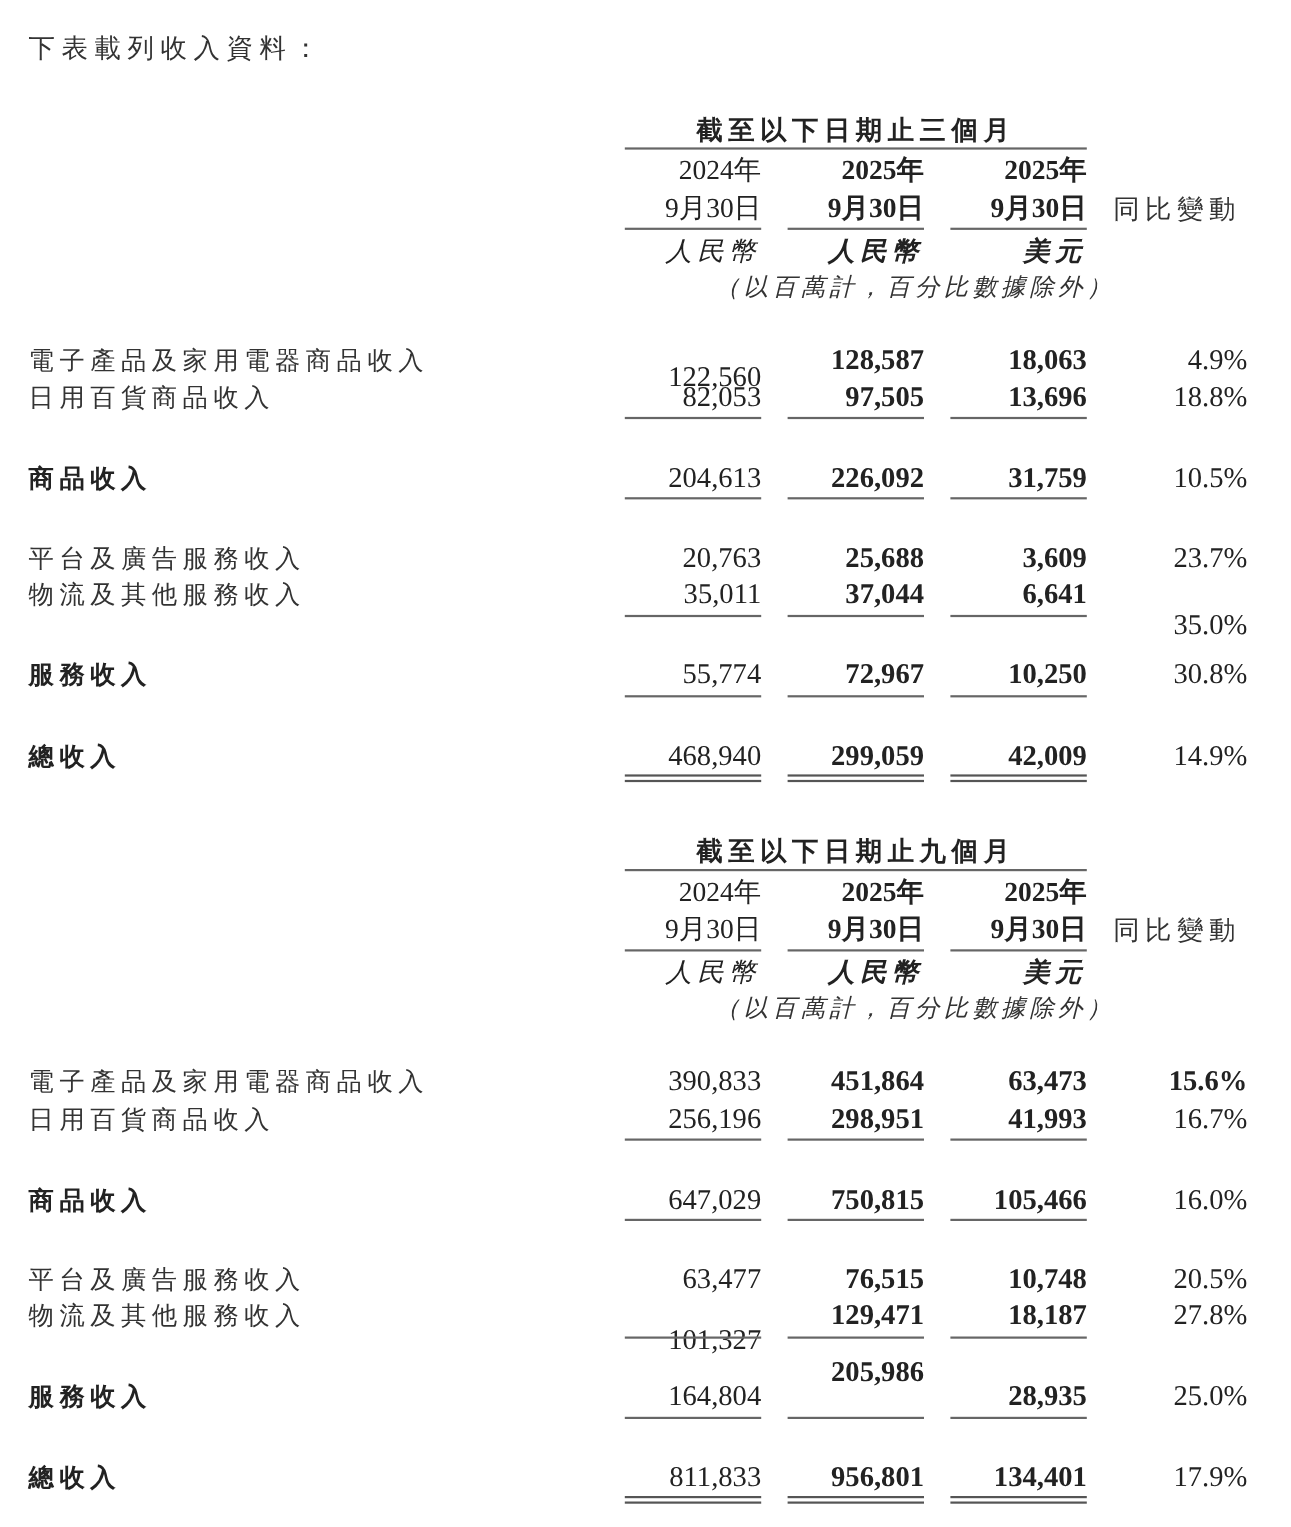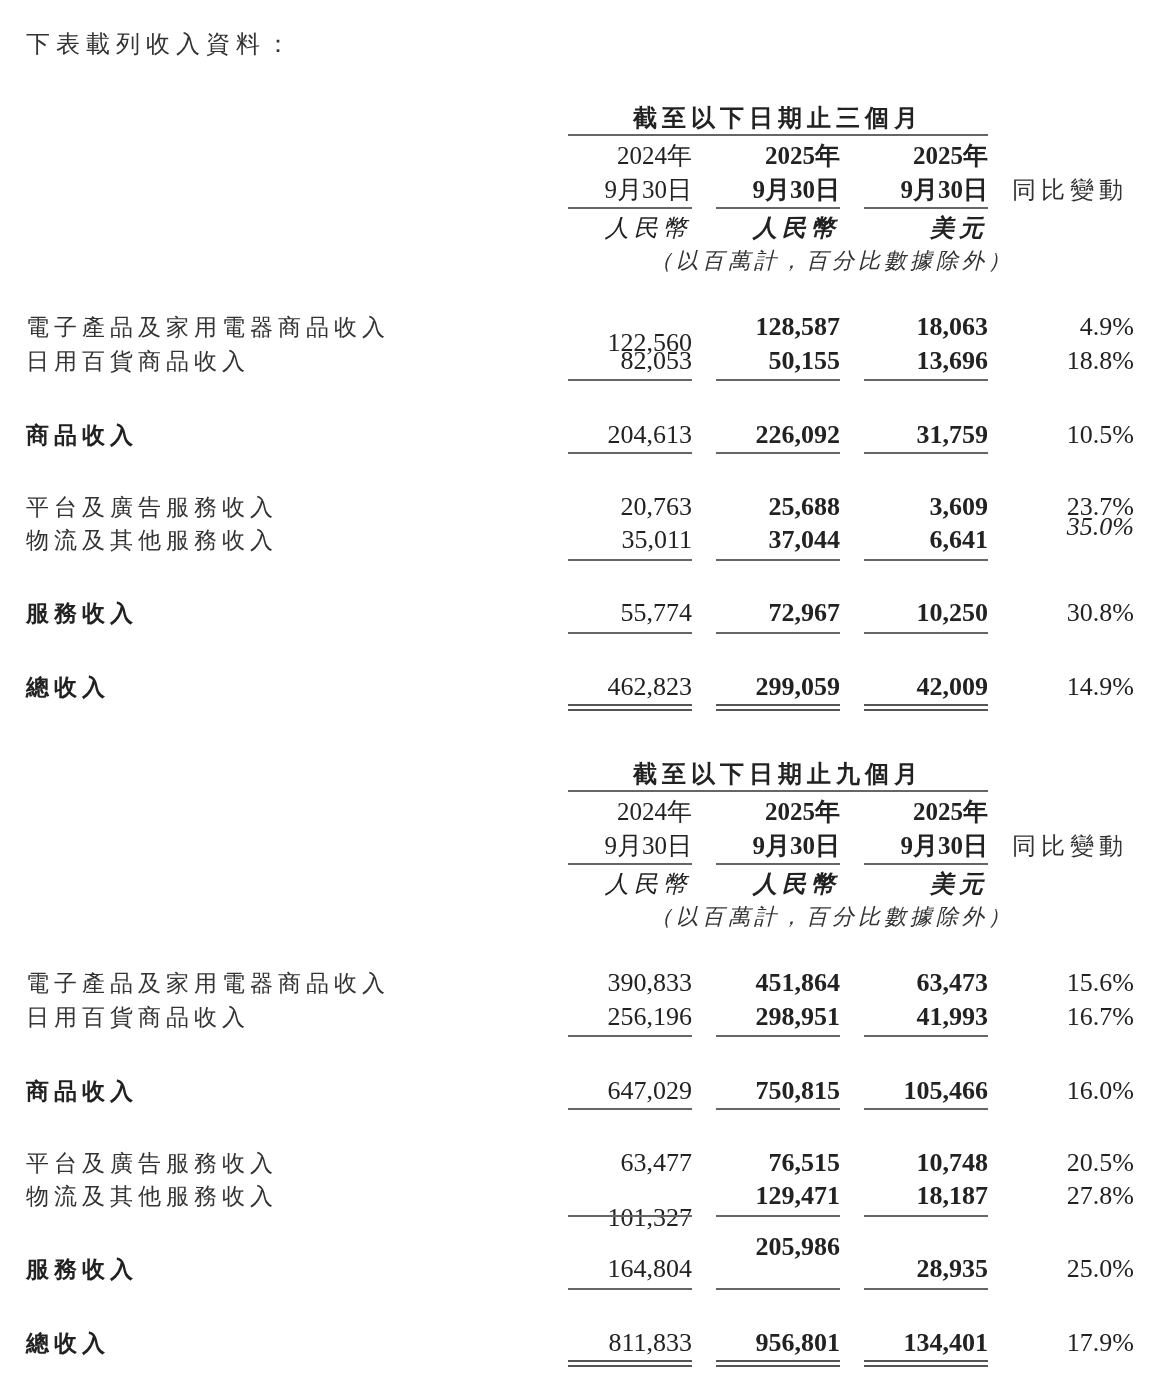--- a/index.html
+++ b/index.html
@@ -52,21 +52,21 @@
   <div class="unit" style="top:246px;">（以百萬計，百分比數據除外）</div>
 
   <div class="label" style="top:312px;">電子產品及家用電器商品收入</div>
   <div class="num c1" style="top:328px;">122,560</div>
   <div class="num c2 bold" style="top:312px;">128,587</div>
   <div class="num c3 bold" style="top:312px;">18,063</div>
   <div class="num c4" style="top:312px;">4.9%</div>
 
   <div class="label" style="top:346px;">日用百貨商品收入</div>
   <div class="num c1" style="top:346px;">82,053</div>
-  <div class="num c2 bold" style="top:346px;">50,155</div>
+  <div class="num c2 bold" style="top:346px;">97,505</div>
   <div class="num c3 bold" style="top:346px;">13,696</div>
   <div class="num c4" style="top:346px;">18.8%</div>
   <div class="rule" style="left:568px; width:124px; top:379px;"></div>
   <div class="rule" style="left:716px; width:124px; top:379px;"></div>
   <div class="rule" style="left:864px; width:124px; top:379px;"></div>
 
   <div class="label bold" style="top:420px;">商品收入</div>
   <div class="num c1" style="top:420px;">204,613</div>
   <div class="num c2 bold" style="top:420px;">226,092</div>
   <div class="num c3 bold" style="top:420px;">31,759</div>
@@ -78,36 +78,36 @@
   <div class="label" style="top:492px;">平台及廣告服務收入</div>
   <div class="num c1" style="top:492px;">20,763</div>
   <div class="num c2 bold" style="top:492px;">25,688</div>
   <div class="num c3 bold" style="top:492px;">3,609</div>
   <div class="num c4" style="top:492px;">23.7%</div>
 
   <div class="label" style="top:525px;">物流及其他服務收入</div>
   <div class="num c1" style="top:525px;">35,011</div>
   <div class="num c2 bold" style="top:525px;">37,044</div>
   <div class="num c3 bold" style="top:525px;">6,641</div>
-  <div class="num c4" style="top:512px;font-style:italic;">35.0%</div>
+  <div class="num c4" style="top:553px;">35.0%</div>
   <div class="rule" style="left:568px; width:124px; top:559px;"></div>
   <div class="rule" style="left:716px; width:124px; top:559px;"></div>
   <div class="rule" style="left:864px; width:124px; top:559px;"></div>
 
   <div class="label bold" style="top:598px;">服務收入</div>
   <div class="num c1" style="top:598px;">55,774</div>
   <div class="num c2 bold" style="top:598px;">72,967</div>
   <div class="num c3 bold" style="top:598px;text-align:right;">10,250</div>
   <div class="num c4" style="top:598px;">30.8%</div>
   <div class="rule" style="left:568px; width:124px; top:632px;"></div>
   <div class="rule" style="left:716px; width:124px; top:632px;"></div>
   <div class="rule" style="left:864px; width:124px; top:632px;"></div>
 
   <div class="label bold" style="top:672px;">總收入</div>
-  <div class="num c1" style="top:672px;">462,823</div>
+  <div class="num c1" style="top:672px;">468,940</div>
   <div class="num c2 bold" style="top:672px;">299,059</div>
   <div class="num c3 bold" style="top:672px;">42,009</div>
   <div class="num c4" style="top:672px;">14.9%</div>
   <div class="dbl" style="left:568px; width:124px; top:704px;"></div>
   <div class="dbl" style="left:568px; width:124px; top:709px;"></div>
   <div class="dbl" style="left:716px; width:124px; top:704px;"></div>
   <div class="dbl" style="left:716px; width:124px; top:709px;"></div>
   <div class="dbl" style="left:864px; width:124px; top:704px;"></div>
   <div class="dbl" style="left:864px; width:124px; top:709px;"></div>
 </div>
@@ -130,21 +130,21 @@
 
   <div class="curr c1" style="top:212px;">人民幣</div>
   <div class="curr c2 bold" style="top:212px;">人民幣</div>
   <div class="curr c3 bold" style="top:212px;">美元</div>
   <div class="unit" style="top:246px;">（以百萬計，百分比數據除外）</div>
 
   <div class="label" style="top:312px;">電子產品及家用電器商品收入</div>
   <div class="num c1" style="top:312px;">390,833</div>
   <div class="num c2 bold" style="top:312px;">451,864</div>
   <div class="num c3 bold" style="top:312px;">63,473</div>
-  <div class="num c4" style="top:312px;">15.6%</div>
+  <div class="num c4" style="top:312px;font-weight:bold;">15.6%</div>
 
   <div class="label" style="top:346px;">日用百貨商品收入</div>
   <div class="num c1" style="top:346px;">256,196</div>
   <div class="num c2 bold" style="top:346px;">298,951</div>
   <div class="num c3 bold" style="top:346px;">41,993</div>
   <div class="num c4" style="top:346px;">16.7%</div>
   <div class="rule" style="left:568px; width:124px; top:379px;"></div>
   <div class="rule" style="left:716px; width:124px; top:379px;"></div>
   <div class="rule" style="left:864px; width:124px; top:379px;"></div>
 

